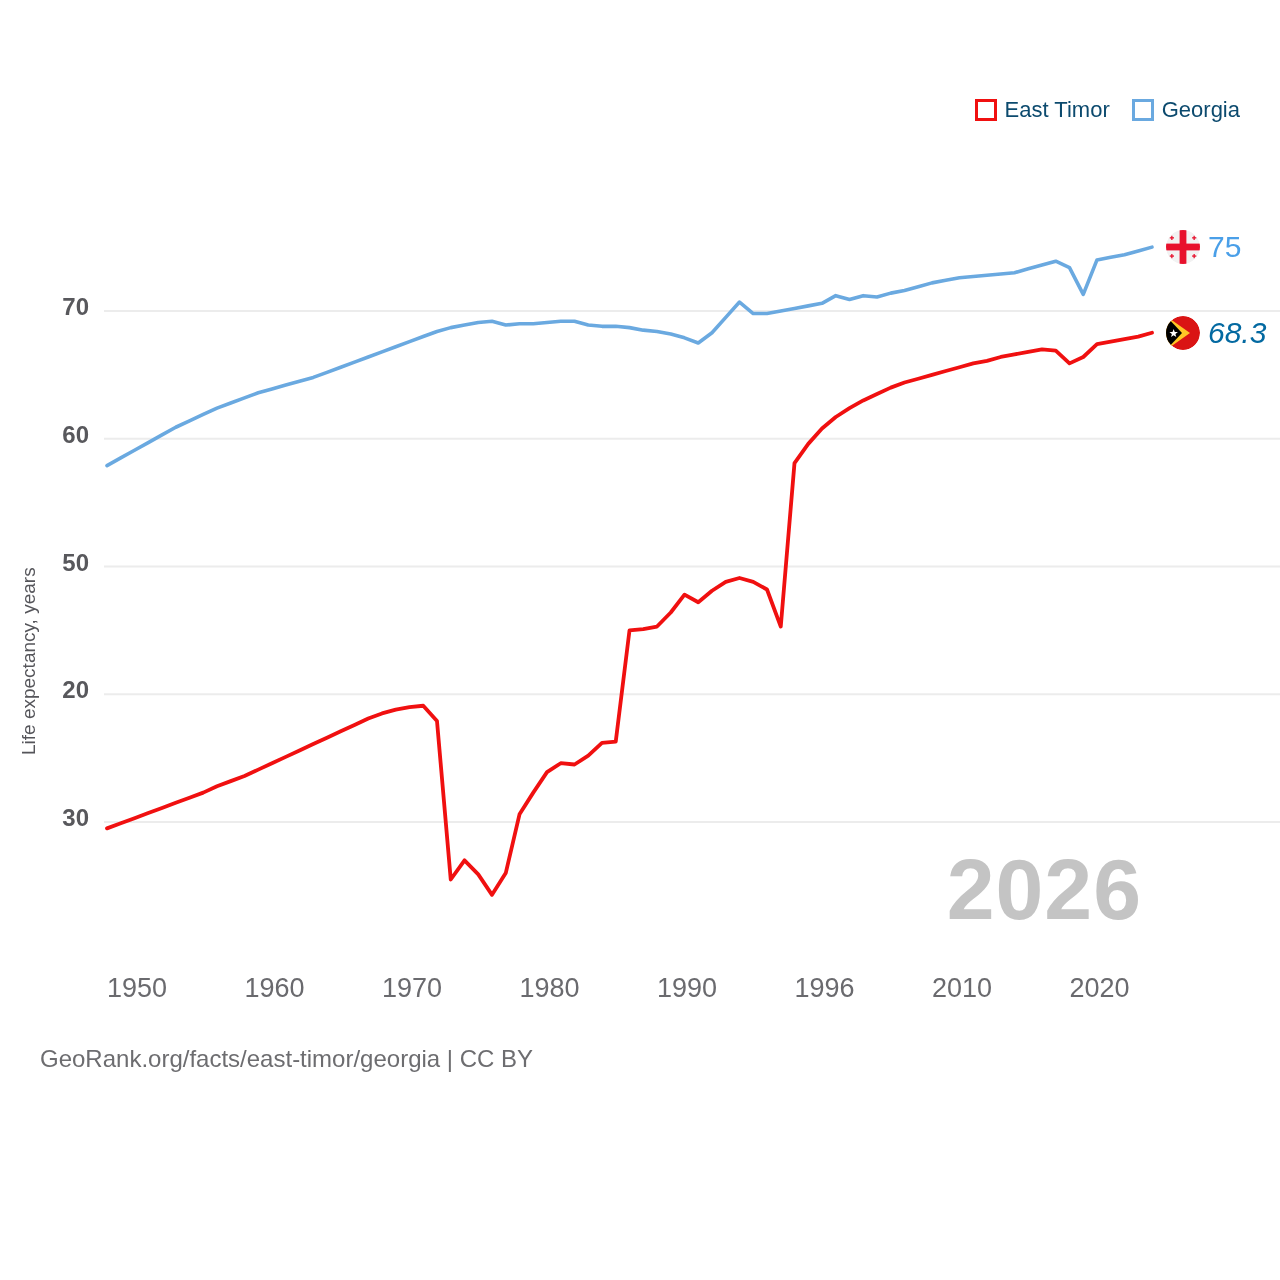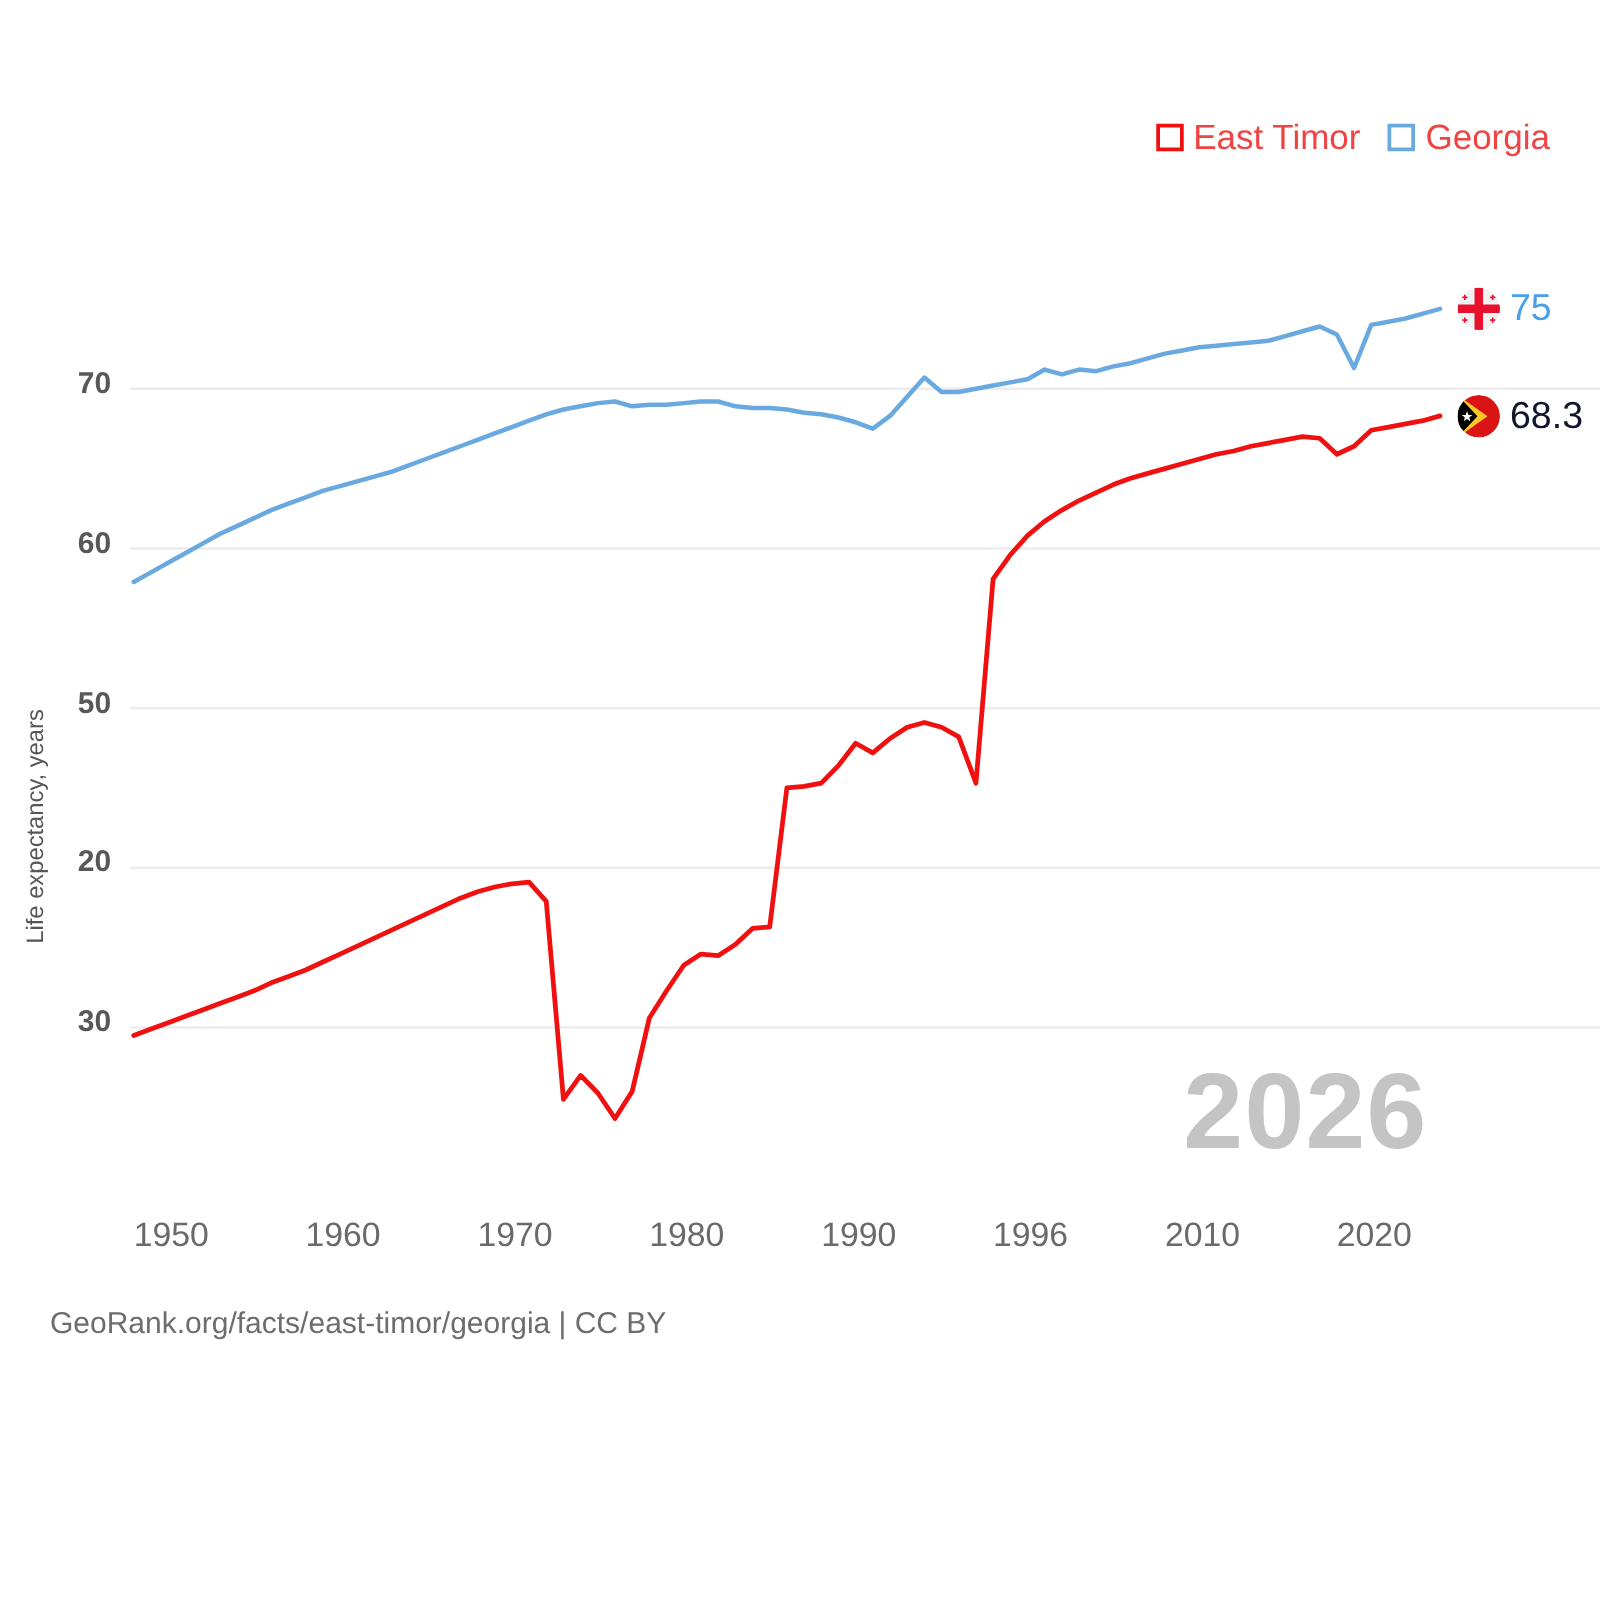--- a/index.html
+++ b/index.html
@@ -49,22 +49,22 @@
     align-items: center;
     gap: 8px;
   }
   .legend-swatch {
     width: 22px;
     height: 22px;
     background: #ffffff;
     box-sizing: border-box;
   }
   .legend-label {
-    font-size: 28px;
-    color: #ef4444;
+    font-size: 22px;
+    color: #0c4a6e;
     line-height: 28px;
     white-space: nowrap;
   }
 
   
   .plot {
     position: absolute;
     left: 0;
     top: 0;
     width: 1280px;
@@ -128,21 +128,21 @@
     overflow: hidden;
     flex: 0 0 auto;
     position: relative;
   }
   .endvalue {
     font-size: 30px;
     line-height: 30px;
     white-space: nowrap;
   }
   .endvalue.georgia { color: #4a9fe8; }
-  .endvalue.timor   { color: #0f172a; }
+  .endvalue.timor   { color: #0369a1; font-style: italic; }
 
   
   .footer {
     position: absolute;
     left: 40px;
     top: 1038px;
     width: 1180px;
     font-size: 24px;
     line-height: 42px;
     color: #6d6d70;

